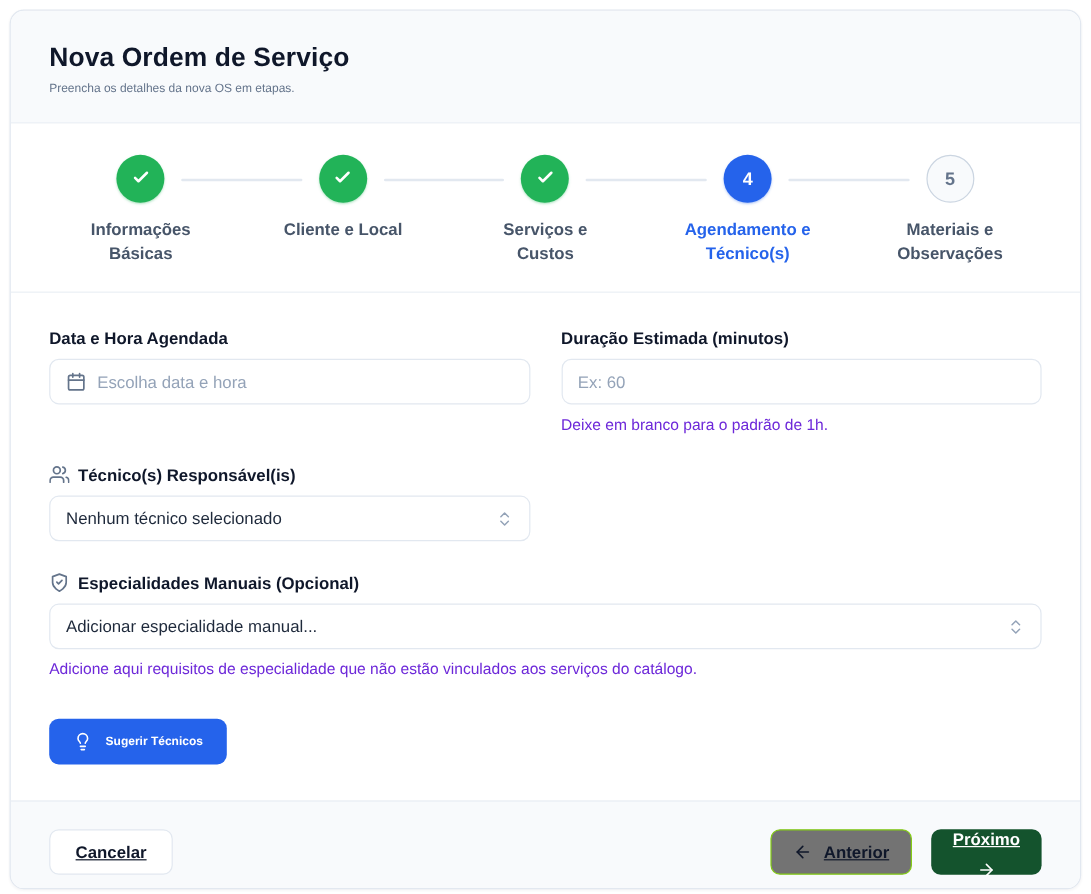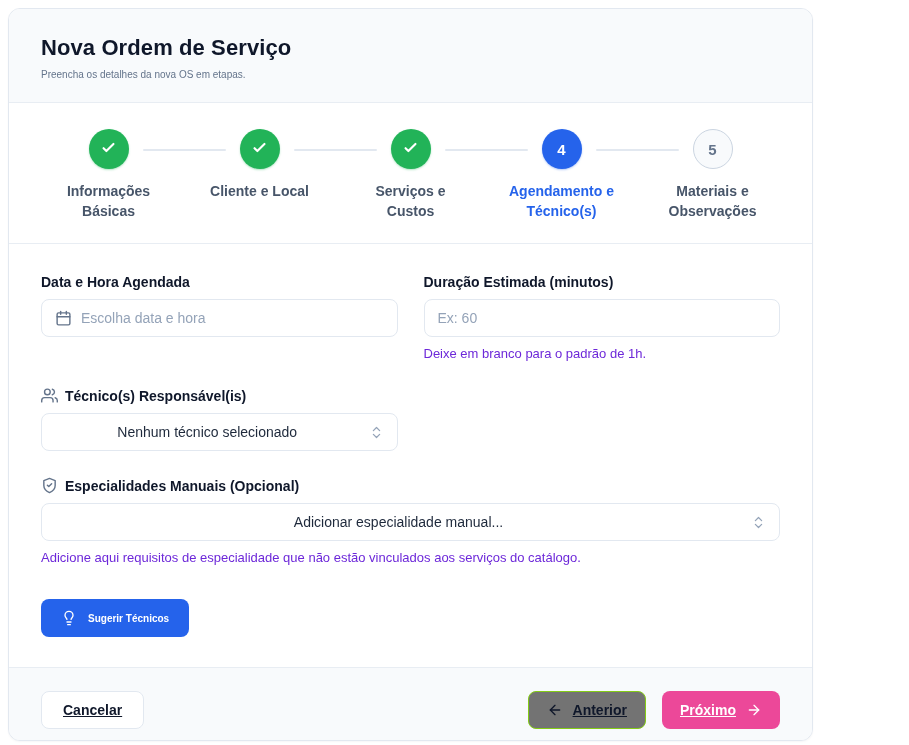--- a/index.html
+++ b/index.html
@@ -1,18 +1,18 @@
 <!DOCTYPE html>
 <html><head>
 <meta charset="utf-8">
 <style>
   * { margin:0; padding:0; box-sizing:border-box; }
   html,body { width:909px; height:745px; background:#ffffff; font-family:"Liberation Sans", sans-serif; overflow:hidden; }
   .card {
-    position:absolute; left:8px; top:8px; width:805px; height:733px;
+    position:absolute; left:8px; top:8px; width:893px; height:733px;
     background:#ffffff; border:1px solid #e2e8f0; border-radius:12px;
     box-shadow:0 1px 2px rgba(15,23,42,.04); overflow:hidden;
     display:flex; flex-direction:column;
   }
   
   .card-header { background:#f8fafc; padding:26px 32px 22px; border-bottom:1px solid #e8edf3; }
   .title { font-size:22px; font-weight:700; color:#0f172a; letter-spacing:.1px; }
   .subtitle { margin-top:8px; font-size:10px; color:#64748b; }
   
   .stepper { display:flex; padding:26px 24px 22px; border-bottom:1px solid #e8edf3; background:#fff; }
@@ -30,41 +30,41 @@
   .step.upcoming .circle { background:#f8fafc; border:1.5px solid #cbd5e1; color:#64748b; }
   .step-label { margin-top:12px; font-size:14px; line-height:20px; text-align:center; max-width:118px; color:#475569;font-weight:bold; }
   .step.active .step-label { color:#2563eb; font-weight:700; }
   
   .content { flex:1; padding:30px 32px; background:#fff; }
   .grid2 { display:grid; grid-template-columns:1fr 1fr; column-gap:26px; }
   .field-label { display:flex; align-items:center; gap:7px; font-size:14px; font-weight:700; color:#0f172a; margin-bottom:9px;text-align:right; }
   .field-label svg { flex:0 0 auto; }
   .text-input, .select {
     width:100%; height:38px; border:1px solid #e2e8f0; border-radius:8px; background:#fff;
-    display:flex; align-items:center; padding:0 13px; gap:9px; font-size:14px;text-align:center;
+    display:flex; align-items:center; padding:0 13px; gap:9px; font-size:14px;
   }
   .placeholder { color:#94a3b8; }
   .select-value { color:#1e293b; flex:1; }
   .helper { font-size:13px; color:#6d28d9; margin-top:9px; }
   .section { margin-top:26px; }
   .suggest-btn {
     margin-top:34px; display:inline-flex; align-items:center; gap:11px; height:38px; padding:0 20px;
     background:#2563eb; color:#fff; font-size:10px; font-weight:700; border:none; border-radius:8px; cursor:pointer;
     font-family:"Liberation Sans", sans-serif;
   }
   
   .card-footer {
     background:#f8fafc; border-top:1px solid #e8edf3; padding:23px 32px;
     display:flex; align-items:center; justify-content:space-between;
   }
   .btn { height:38px; border-radius:8px; font-size:14px; font-weight:600; cursor:pointer;
          display:inline-flex; align-items:center; gap:10px; font-family:"Liberation Sans", sans-serif;text-decoration:underline; }
   .btn-outline { background:#fff; border:1px solid #e2e8f0; color:#0f172a; padding:0 21px; }
   .btn-ghost { background:#737373; border:1px solid #84cc16; color:#0f172a; padding:0 18px; }
-  .btn-primary { background:#ec4899; border:none; color:#fff; font-weight:700; padding:0 18px; }
+  .btn-primary { background:#14532d; border:none; color:#fff; font-weight:700; padding:0 18px;flex-direction:column; }
   .footer-right { display:flex; gap:16px; }
 </style>
 </head>
 <body>
 
 <div class="card">
 
   <div class="card-header">
     <div class="title">Nova Ordem de Serviço</div>
     <div class="subtitle">Preencha os detalhes da nova OS em etapas.</div>

